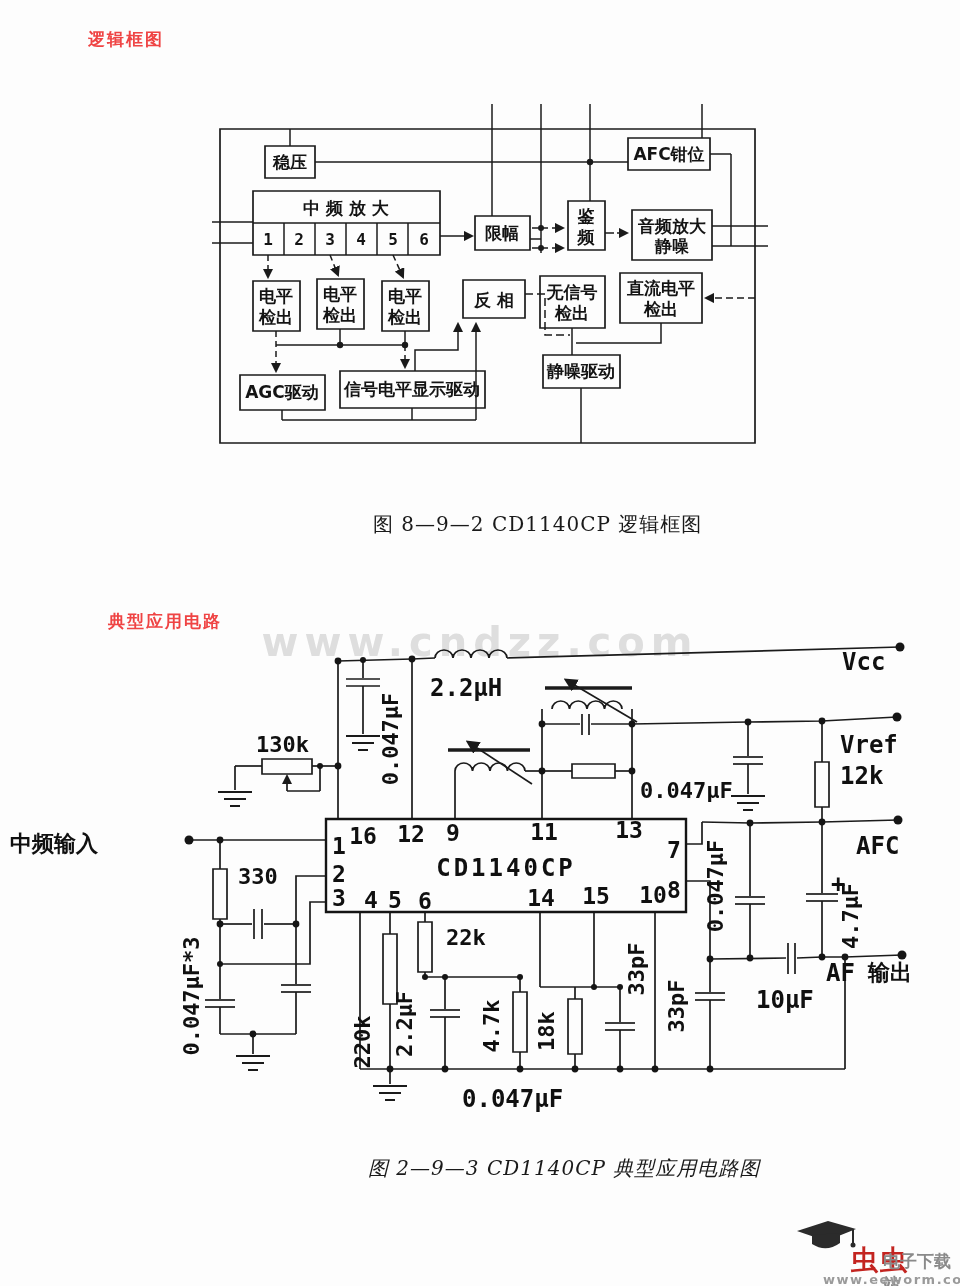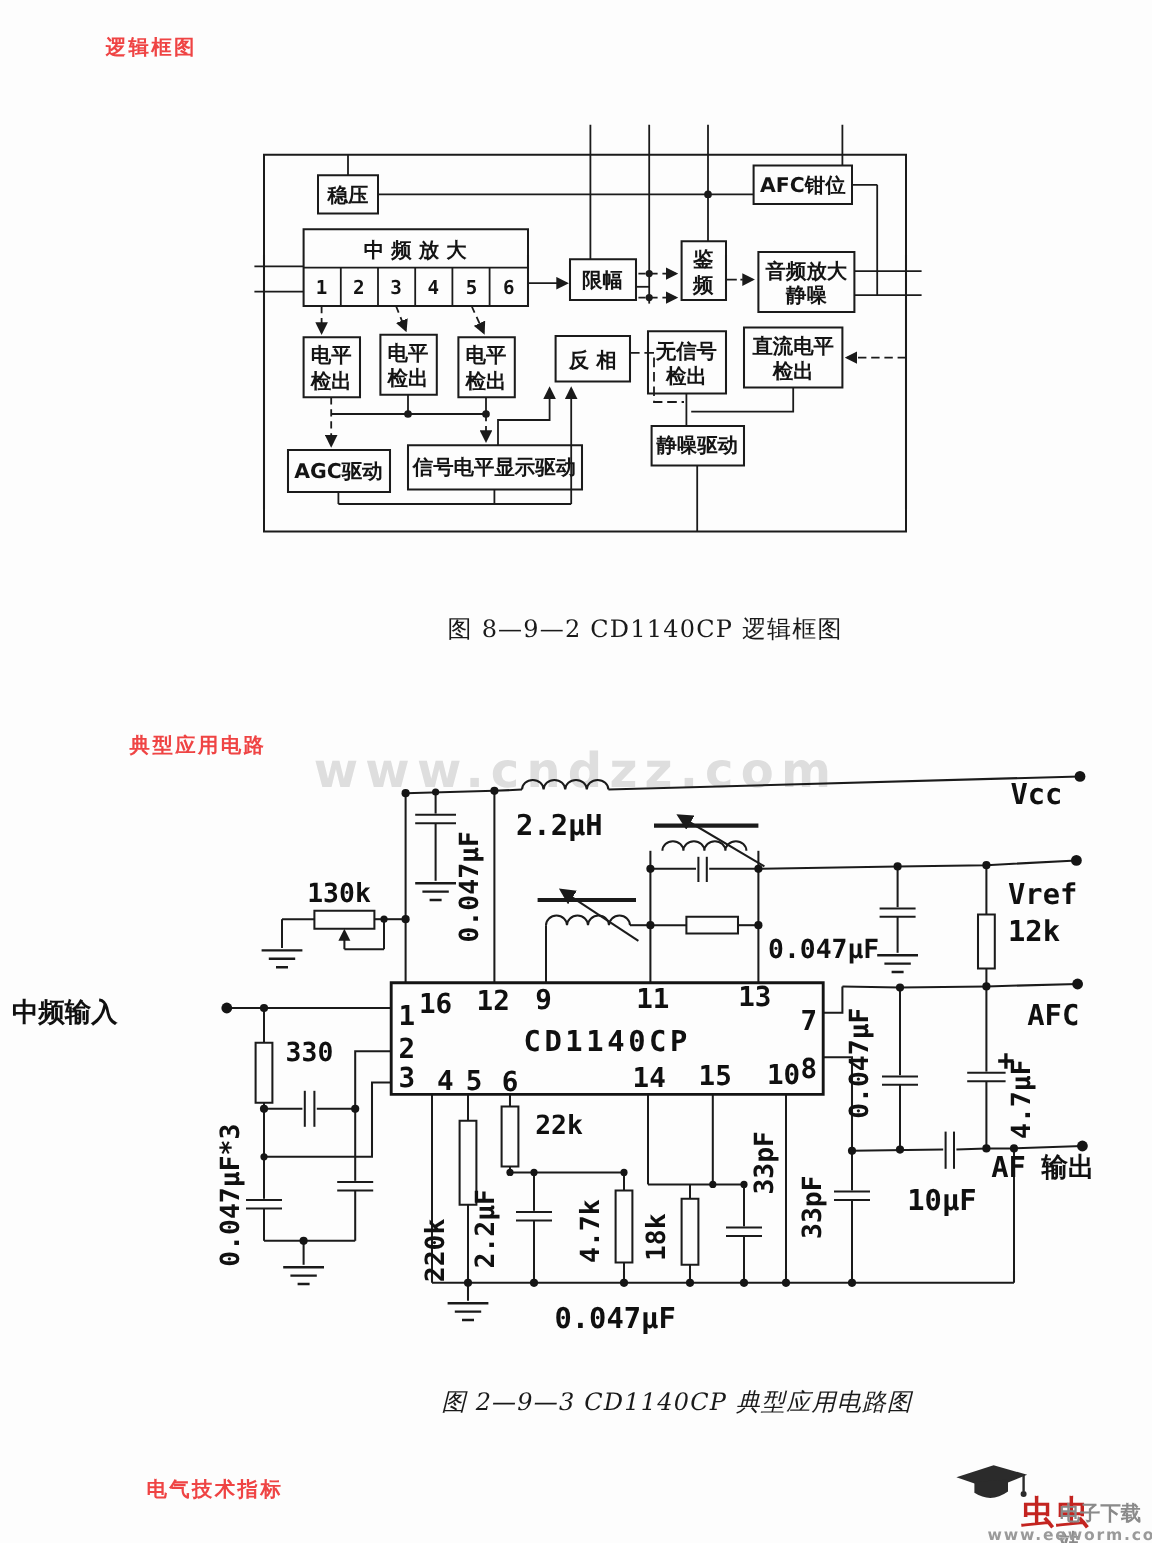--- a/index.html
+++ b/index.html
@@ -381,21 +381,20 @@
     <text class="val2" transform="translate(499,412) rotate(-90)" text-anchor="middle">4.7k</text>
     <text class="val2" transform="translate(554,417) rotate(-90)" text-anchor="middle">18k</text>
     <text class="val2" transform="translate(644,355) rotate(-90)" text-anchor="middle">33pF</text>
     <text class="val2" transform="translate(684,392) rotate(-90)" text-anchor="middle">33pF</text>
     <text class="val2" transform="translate(723,272) rotate(-90)" text-anchor="middle">0.047μF</text>
     <text class="val2" transform="translate(858,302) rotate(-90)" text-anchor="middle">4.7μF</text>
   </svg>
 
   <div class="caption" style="left:368px;top:1155px;font-style:italic;">图 2—9—3  CD1140CP 典型应用电路图</div>
 
-  <div class="h" style="left:122px;top:1230px;">电气技术指标</div>
 
   <div class="logo">
     <svg style="left:0;top:0;" width="64" height="36" viewBox="0 0 64 36">
       <polygon points="2,13 33,3 61,11 31,23" fill="#2b2b2b"></polygon>
       <path d="M17,17 L17,26 Q31,35 45,25 L45,15 Z" fill="#2b2b2b"></path>
       <line x1="58" y1="11" x2="58" y2="25" stroke="#2b2b2b" stroke-width="2"></line>
       <circle cx="58" cy="27" r="2.5" fill="#2b2b2b"></circle>
     </svg>
     <span class="brand">虫虫</span>
     <span class="suffix">电子下载站</span>

